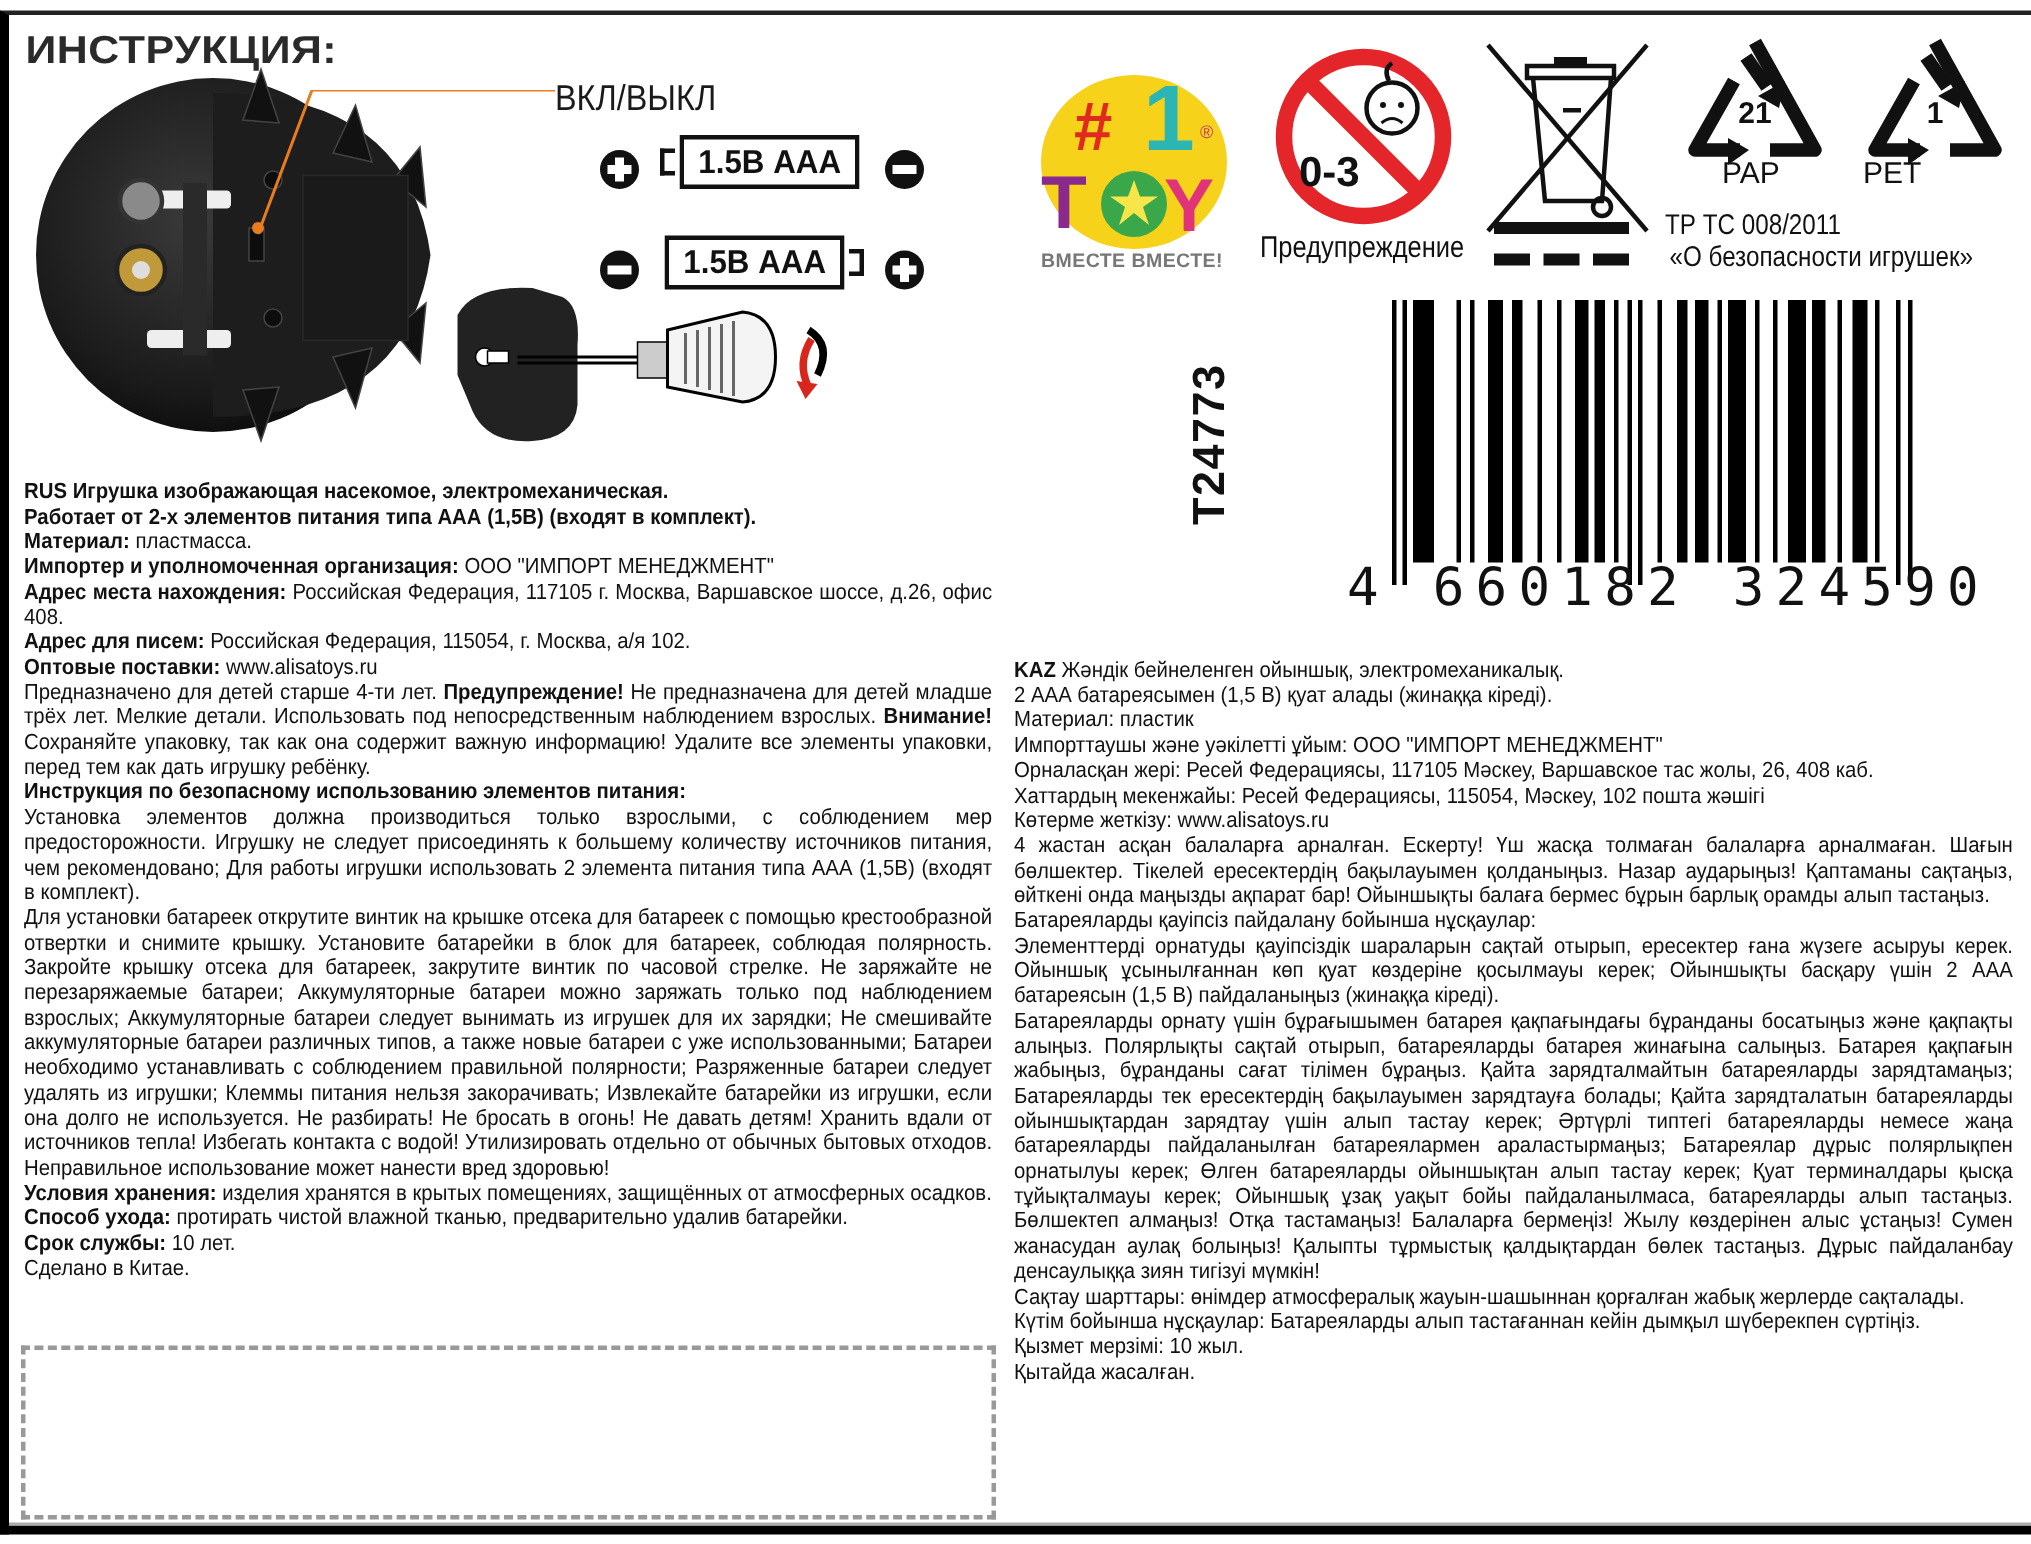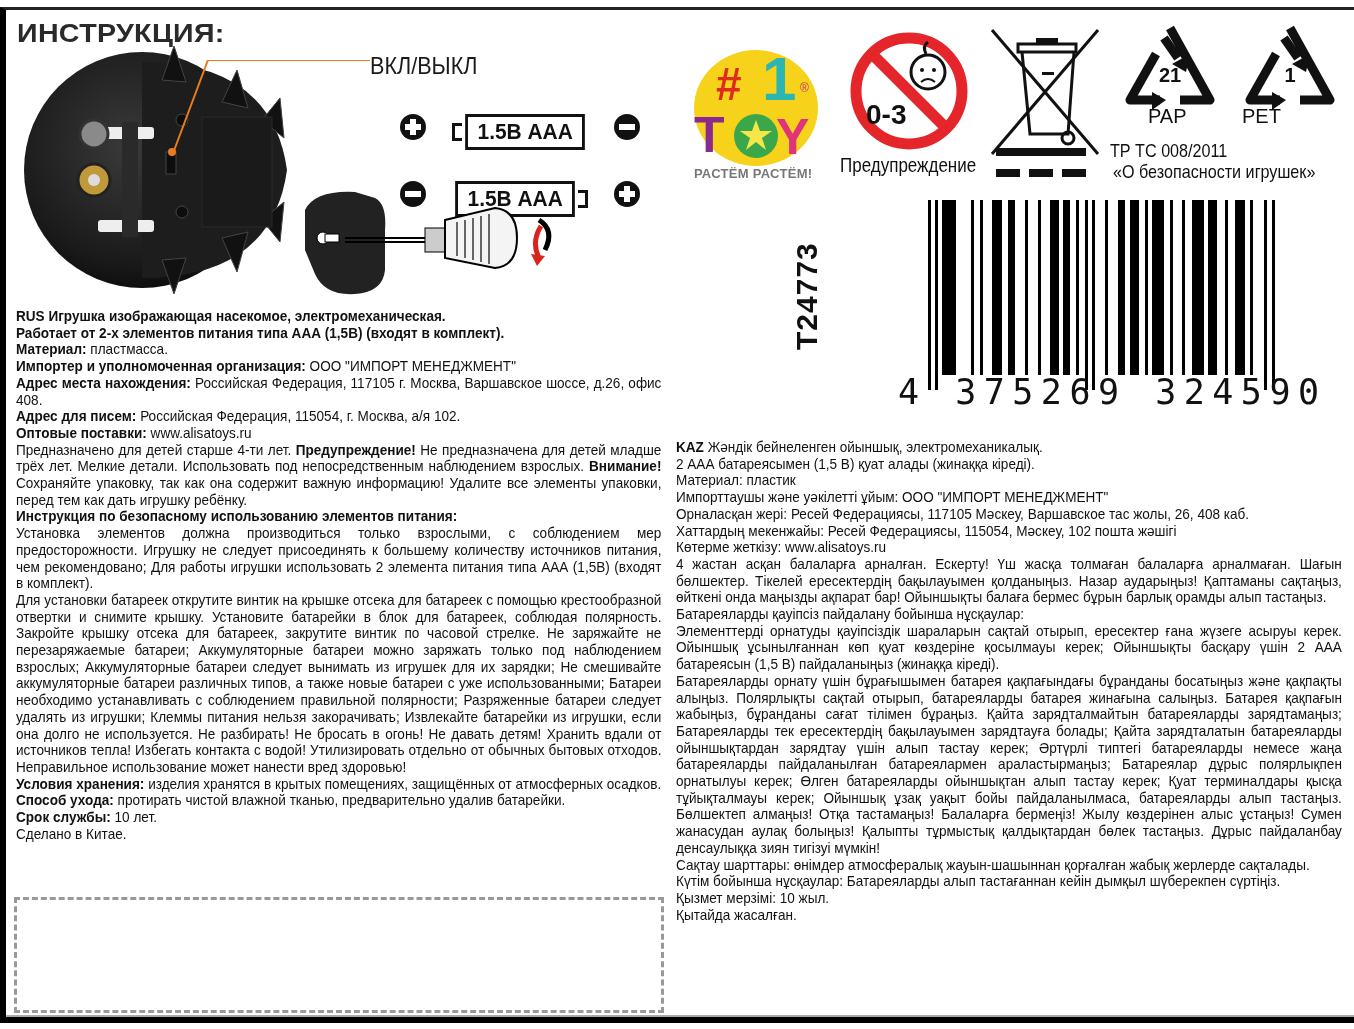--- a/index.html
+++ b/index.html
@@ -22,21 +22,21 @@
   
   .toy { position: absolute; left: 22px; top: 42px; width: 280px; height: 260px; }
   .toy svg { width: 100%; height: 100%; }
 
   .onoff-label {
     position: absolute; left: 370px; top: 52px; font-size: 24px; color: #1a1a1a;
     transform: scaleX(0.9); transform-origin: left;
   }
   .leader { position: absolute; left: 160px; top: 60px; width: 210px; height: 100px; }
 
-  .battery-row { position: absolute; display: flex; align-items: flex-start; gap: 26px; margin-top: 24px; }
+  .battery-row { position: absolute; display: flex; align-items: flex-end; gap: 14px; }
   .battery-row.r1 { left: 400px; top: 90px; }
   .battery-row.r2 { left: 400px; top: 157px; }
   .pole {
     width: 26px; height: 26px; border-radius: 50%; background: #111; position: relative;
   }
   .pole.plus::before, .pole.plus::after, .pole.minus::before {
     content: ""; position: absolute; background: #fff; left: 50%; top: 50%; transform: translate(-50%,-50%);
   }
   .pole.plus::before { width: 16px; height: 6px; }
   .pole.plus::after { width: 6px; height: 16px; }
@@ -92,21 +92,21 @@
   .barcode { position: absolute; left: 920px; top: 200px; width: 370px; height: 190px; }
   .barcode-digits {
     position: absolute; left: 898px; top: 372px; font-family: "DejaVu Sans Mono", monospace;
     font-size: 35px; color: #111; letter-spacing: 7.5px;
   }
 
   
   .text-block { position: absolute; font-size: 14.6px; line-height: 16.7px; color: #111; text-align: justify; }
   .text-block .p { display: block; }
   .text-block b { font-weight: bold; }
-  .rus { left: 16px; top: 308px; width: 646px; }
+  .rus { left: 16px; top: 320px; width: 646px; }
   .kaz { left: 676px; top: 439px; width: 666px; }
   .narrow { transform: scaleX(0.93); transform-origin: left top; }
   .rus-inner { width: 694px; }
   .kaz-inner { width: 716px; }
 
   .dashed-box {
     position: absolute; left: 14px; top: 897px; width: 650px; height: 116px;
     border: 3px dashed #999;
   }
 </style>
@@ -201,21 +201,21 @@
 <svg class="logo" viewBox="0 0 140 155">
   <ellipse cx="68" cy="78" rx="62" ry="58" fill="#f7d21a"></ellipse>
   <text x="28" y="70" font-family="Liberation Sans, sans-serif" font-size="46" font-weight="bold" fill="#e02a1e">#</text>
   <text x="74" y="70" font-family="Liberation Sans, sans-serif" font-size="62" font-weight="bold" fill="#2bb6b4">1</text>
   <text x="6" y="122" font-family="Liberation Sans, sans-serif" font-size="50" font-weight="bold" fill="#8b2a8e">T</text>
   <circle cx="68" cy="106" r="22" fill="#3aa84a"></circle>
   <polygon points="68,90 72,101 84,101 74,108 78,120 68,112 58,120 62,108 52,101 64,101" fill="#f7e64a"></polygon>
   <text x="88" y="124" font-family="Liberation Sans, sans-serif" font-size="50" font-weight="bold" fill="#e0337a">Y</text>
   <text x="112" y="62" font-family="Liberation Sans, sans-serif" font-size="12" fill="#c43a6a">®</text>
 </svg>
-<div class="logo-tagline">РАСТЁМ РАСТЁМ!</div>
+<div class="logo-tagline">ВМЕСТЕ ВМЕСТЕ!</div>
 
 <svg class="age-icon" viewBox="0 0 122 122">
   <circle cx="61" cy="61" r="53" fill="#fff" stroke="#e4252a" stroke-width="11"></circle>
   <circle cx="80" cy="42" r="17" fill="none" stroke="#111" stroke-width="3"></circle>
   <path d="M78 24 Q74 16 80 12" fill="none" stroke="#111" stroke-width="3"></path>
   <circle cx="74" cy="40" r="2" fill="#111"></circle>
     <circle cx="86" cy="40" r="2" fill="#111"></circle>
   <path d="M73 52 Q80 46 87 52" fill="none" stroke="#111" stroke-width="2"></path>
   <line x1="24" y1="24" x2="98" y2="98" stroke="#e4252a" stroke-width="11"></line>
   <text x="18" y="94" font-family="Liberation Sans, sans-serif" font-size="28" font-weight="bold" fill="#111">0-3</text>
@@ -287,21 +287,21 @@
     <rect x="262" y="0" width="3" height="175"></rect>
       <rect x="272" y="0" width="12" height="175"></rect>
     <rect x="288" y="0" width="9" height="175"></rect>
       <rect x="305" y="0" width="3" height="175"></rect>
     <rect x="315" y="0" width="10" height="175"></rect>
       <rect x="330" y="0" width="3" height="175"></rect>
     <rect x="344" y="0" width="3" height="190"></rect>
       <rect x="352" y="0" width="3" height="190"></rect>
   </g>
 </svg>
-<div class="barcode-digits">4 375269 324590</div>
+<div class="barcode-digits">4 660182 324590</div>
 
 <div class="text-block rus">
   <div class="narrow rus-inner">
     <span class="p"><b>RUS</b> <b>Игрушка изображающая насекомое, электромеханическая.</b></span>
     <span class="p"><b>Работает от 2-х  элементов питания типа ААА (1,5В) (входят в комплект).</b></span>
     <span class="p"><b>Материал:</b> <span>пластмасса.</span></span>
     <span class="p"><b>Импортер и уполномоченная организация:</b> <span>ООО "ИМПОРТ МЕНЕДЖМЕНТ"</span></span>
     <span class="p"><b>Адрес места нахождения:</b> <span>Российская Федерация, 117105 г. Москва, Варшавское шоссе, д.26, офис 408.</span></span>
     <span class="p"><b>Адрес для писем:</b> <span>Российская Федерация, 115054, г. Москва, а/я 102.</span></span>
     <span class="p"><b>Оптовые поставки:</b> <span>www.alisatoys.ru</span></span>

